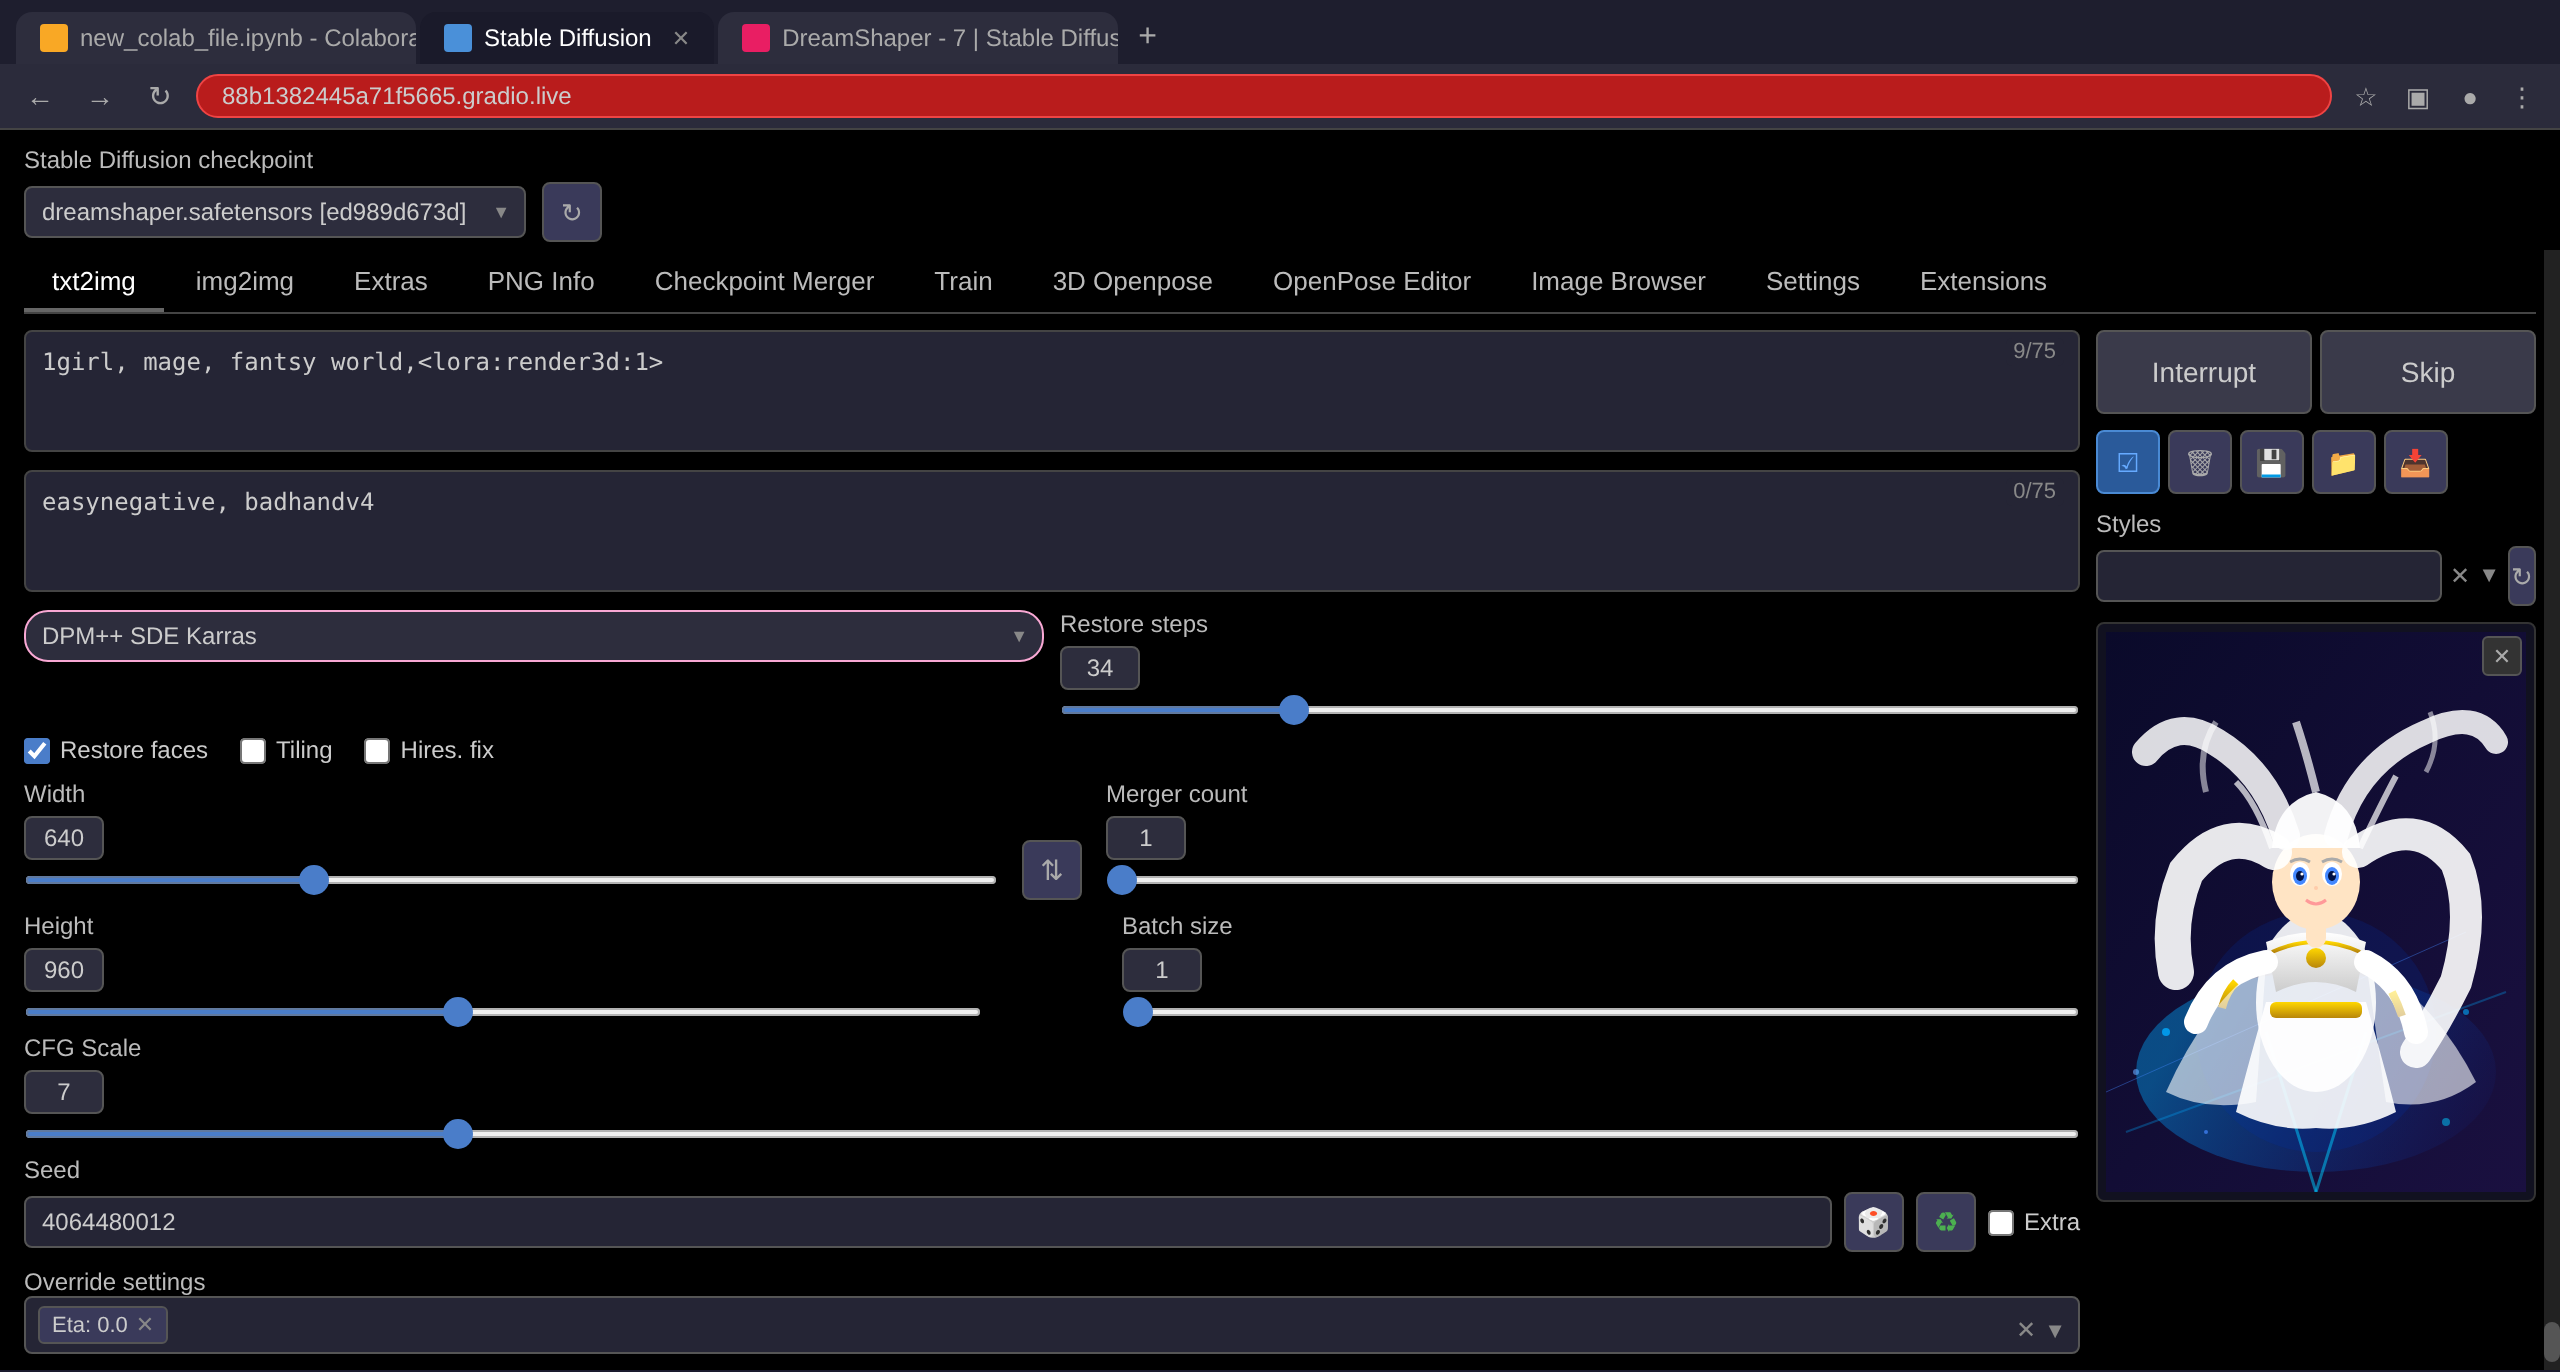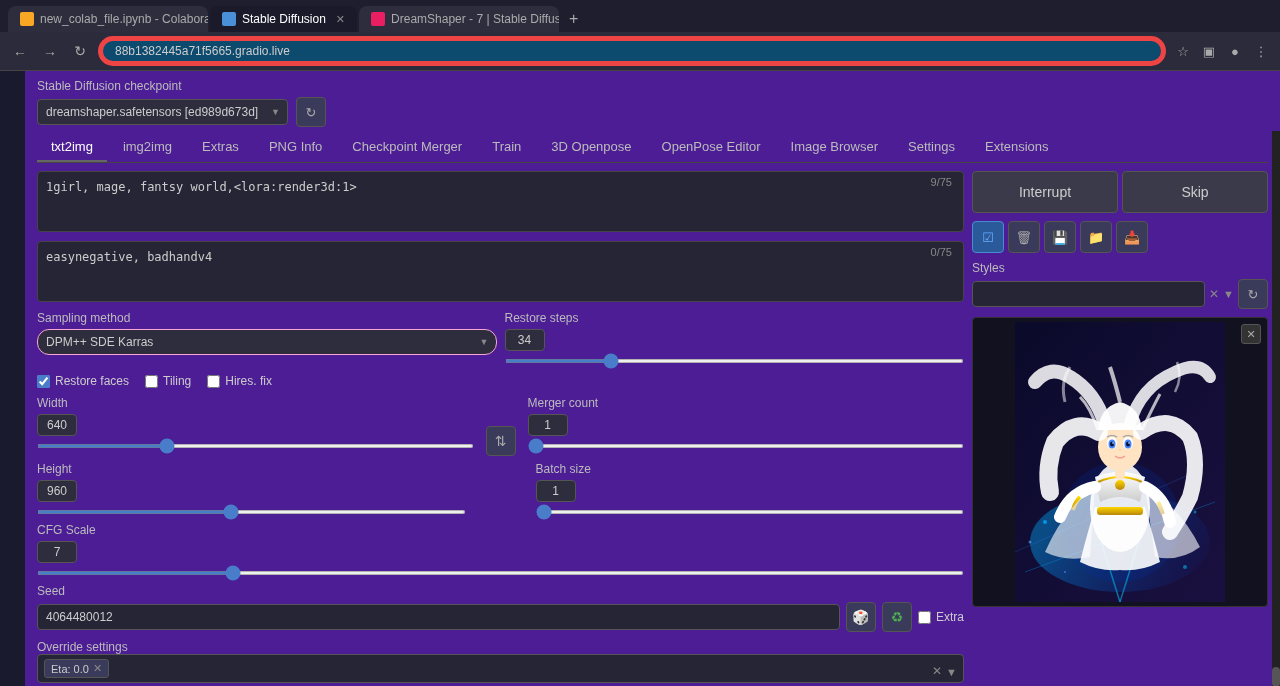--- a/index.html
+++ b/index.html
@@ -68,43 +68,42 @@
       gap: 6px;
       background: #2b2b3b;
     }
     .nav-btn {
       width: 24px; height: 24px;
       display: flex; align-items: center; justify-content: center;
       color: #aaa; font-size: 14px; cursor: pointer;
     }
     .address-bar {
       flex: 1;
-      background: #0c4a6e;
-      border: 5px solid #ef4444;
+      background: #b91c1c;
+      border: 1px solid #ef4444;
       border-radius: 20px;
       padding: 3px 12px;
       color: #ccc;
       font-size: 12px;
       display: flex;
       align-items: center;
     }
     .browser-icons {
       display: flex; gap: 4px; align-items: center;
     }
     .br-icon {
       width: 22px; height: 22px;
       display: flex; align-items: center; justify-content: center;
       color: #aaa; font-size: 13px; cursor: pointer;
     }
 
     
     .app {
-      background: #4c1d95;
+      background: #000000;
       padding: 8px 12px;
-      margin-left: 25px;
     }
     .checkpoint-label {
       font-size: 12px;
       color: #bbb;
       margin-bottom: 4px;
     }
     .checkpoint-row {
       display: flex;
       align-items: center;
       gap: 8px;
@@ -167,21 +166,21 @@
     
     .main-layout {
       display: flex;
       gap: 8px;
     }
     .left-panel {
       flex: 1;
       min-width: 0;
     }
     .right-panel {
-      width: 296px;
+      width: 220px;
       flex-shrink: 0;
     }
 
     
     .prompt-wrapper {
       position: relative;
       margin-bottom: 6px;
     }
     .prompt-textarea {
       width: 100%;
@@ -540,21 +539,20 @@
       </div>
 
       <div class="prompt-wrapper">
         <textarea class="prompt-textarea" rows="3" style="">easynegative, badhandv4</textarea>
         <div class="token-count">0/75</div>
         
       </div>
 
       <div class="controls-row">
         <div class="sampling-method-block">
-          <div class="control-label">Sampling method</div>
           <div class="select-wrapper">
             <select class="select-full">
               <option>DPM++ SDE Karras</option>
             </select>
           </div>
         </div>
         <div class="sampling-steps-block">
           <div class="control-label">Restore steps</div>
           <div class="range-with-value">
             <div class="value-box">34</div>

